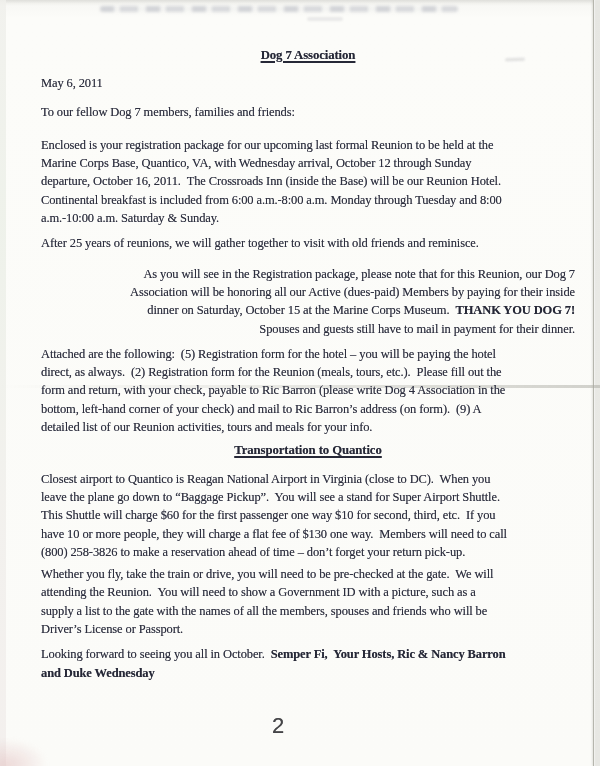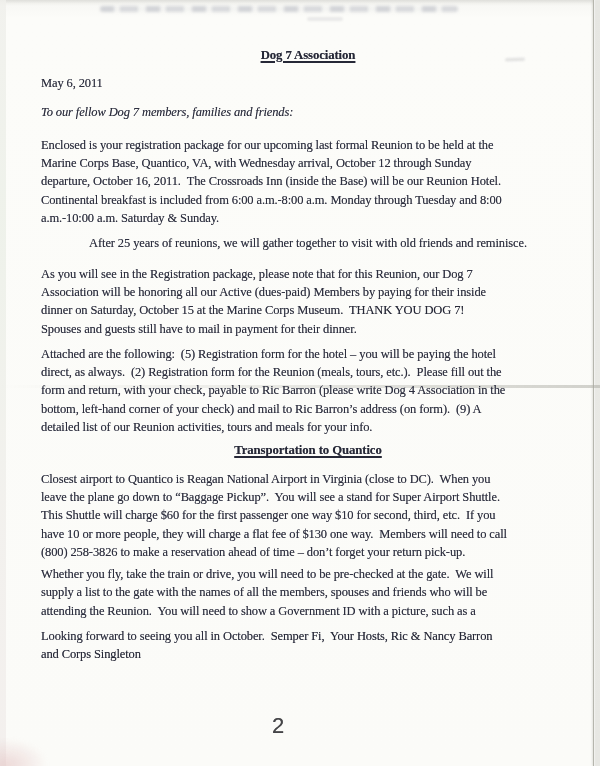--- a/index.html
+++ b/index.html
@@ -57,35 +57,35 @@
   
   .letter {
     position: absolute; top: 46px; left: 33px; width: 534px;
     font-size: 12.5px; line-height: 18.3px;
     letter-spacing: -0.12px;
     color: #2d2f3f;
     text-shadow: 0 0 0.35px rgba(45,47,63,0.55);
     margin-left: 8px;
   }
   .line { white-space: pre; }
-  .seg.b { font-weight: normal; color: #262837; }
+  .seg.b { font-weight: bold; color: #262837; }
   .block.heading {
     text-align: center; font-weight: bold; color: #262837; font-size: 12.8px;
   }
   .block.heading .u {
     text-decoration: underline;
     text-decoration-thickness: 1.5px;
     text-underline-offset: 2px;
   }
   .letter > div:nth-child(1)  { margin-top: 0; }
   .letter > div:nth-child(2)  { margin-top: 10px; }
-  .letter > div:nth-child(3)  { margin-top: 10px; font-style: italic; }
+  .letter > div:nth-child(3)  { margin-top: 10px; }
   .letter > div:nth-child(4)  { margin-top: 15px; }
-  .letter > div:nth-child(5)  { margin-top: 7px; text-align: center; }
-  .letter > div:nth-child(6)  { margin-top: 12px; }
+  .letter > div:nth-child(5)  { margin-top: 7px; }
+  .letter > div:nth-child(6)  { margin-top: 12px; text-align: right; }
   .letter > div:nth-child(7)  { margin-top: 7px; }
   .letter > div:nth-child(8)  { margin-top: 5px; }
   .letter > div:nth-child(9)  { margin-top: 10px; }
   .letter > div:nth-child(10) { margin-top: 4px; }
   .letter > div:nth-child(11) { margin-top: 7px; }
   .letter > div:nth-child(12) { margin-top: 7px; }
   .page-number {
     position: absolute; left: 258px; top: 713px; width: 40px;
     text-align: center;
     font-family: "Liberation Sans", "DejaVu Sans", sans-serif;
@@ -140,23 +140,24 @@
       <div class="block heading"><span class="u">Transportation to Quantico</span></div>
       <div class="block paragraph">
         <div class="line"><span class="seg">Closest airport to Quantico is Reagan National Airport in Virginia (close to DC).  When you</span></div>
         <div class="line"><span class="seg">leave the plane go down to “Baggage Pickup”.  You will see a stand for Super Airport Shuttle.</span></div>
         <div class="line"><span class="seg">This Shuttle will charge $60 for the first passenger one way $10 for second, third, etc.  If you</span></div>
         <div class="line"><span class="seg">have 10 or more people, they will charge a flat fee of $130 one way.  Members will need to call</span></div>
         <div class="line"><span class="seg">(800) 258-3826 to make a reservation ahead of time – don’t forget your return pick-up.</span></div>
       </div>
       <div class="block paragraph">
         <div class="line"><span class="seg">Whether you fly, take the train or drive, you will need to be pre-checked at the gate.  We will</span></div>
+        <div class="line"><span class="seg">attending the Reunion.  You will need to show a Government ID with a picture, such as a</span></div>
         <div class="line"><span class="seg">supply a list to the gate with the names of all the members, spouses and friends who will be</span></div>
-        <div class="line"><span class="seg">attending the Reunion.  You will need to show a Government ID with a picture, such as a</span></div>
+        <div class="line"><span class="seg">Driver’s License or Passport.</span></div>
       </div>
       <div class="block paragraph">
         <div class="line"><span class="seg">Looking forward to seeing you all in October.  </span><span class="seg b">Semper Fi,  Your Hosts, Ric &amp; Nancy Barron</span></div>
-        <div class="line"><span class="seg b">and Corps Singleton</span></div>
+        <div class="line"><span class="seg b">and Duke Wednesday</span></div>
       </div>
     </div>
 
   <div class="page-number">2</div>
 </div>
 
 </body></html>

